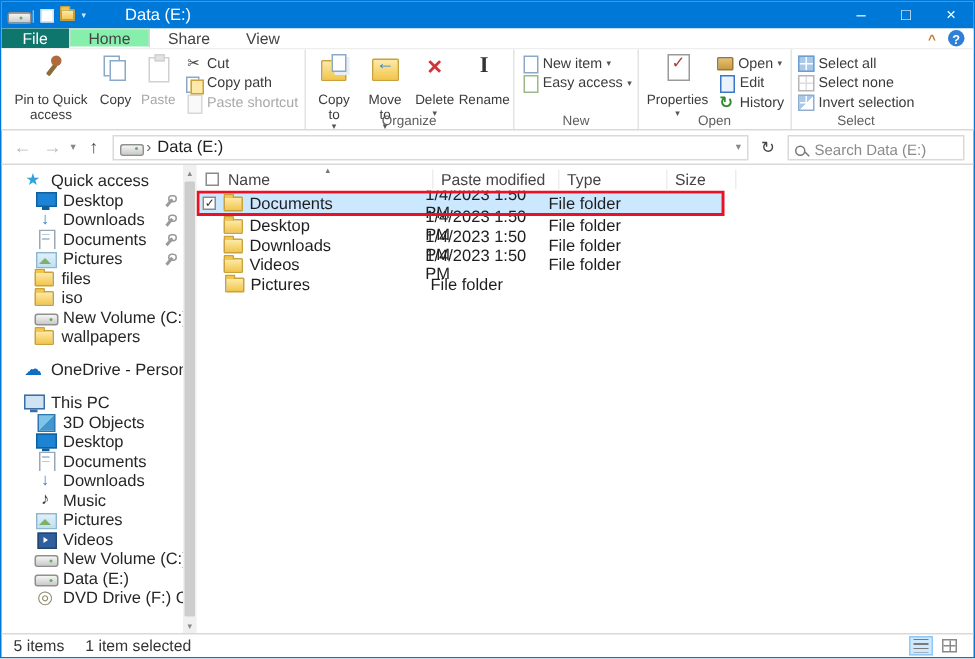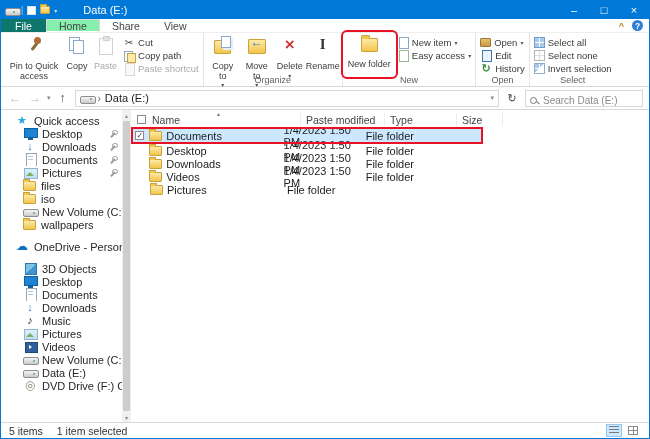--- a/index.html
+++ b/index.html
@@ -135,21 +135,21 @@
   .drive-icon::before{content:"";position:absolute;left:0;top:4px;width:14px;height:6px;background:linear-gradient(#f5f5f5,#cacaca);border:1px solid #8f8f8f;border-radius:2px}
   .drive-icon::after{content:"";position:absolute;right:2px;top:6.5px;width:2px;height:2px;background:#5fae5f;border-radius:50%}
   .properties-check-icon{width:9px;height:9px;background:#fff;border:1px solid #cfe3f2;font-size:8px;color:#fff;display:flex;align-items:center;justify-content:center}
   .qat-folder{width:10px;height:8px}
 
   
   .main{flex:1;display:flex;flex-direction:column;min-width:0;padding-top:2px}
   .list-header{display:flex;height:15px;align-items:center;color:#444;font-size:10.5px;position:relative;flex:0 0 auto}
   .hcell{padding-left:5px;border-right:1px solid #ededed;height:13px;display:flex;align-items:center;position:relative}
   .hc-check{width:16px;border-right:none;justify-content:center}
-  .hc-name{width:154px}
+  .hc-name{width:142px}
   .hc-date{width:84px}
   .hc-type{width:72px}
   .hc-size{width:46px}
   .sort-caret{position:absolute;left:70px;top:-3px;font-size:6px;color:#777}
   .rows{flex:1;overflow:hidden;padding-top:2px}
   .filerow{display:flex;height:13px;align-items:center;width:348px;margin-left:2px;color:#1e1e1e}
   .filerow.selected{background:#cce8ff;outline:2px solid #e81224;outline-offset:0;margin-bottom:2px}
   .fc-check{width:14px;display:flex;justify-content:center}
   .checkbox{width:9px;height:9px;border:1px solid #8a8a8a;background:#fff;font-size:8px;line-height:8px;color:#333;text-align:center}
   .filerow .checkbox{visibility:hidden}
@@ -259,44 +259,44 @@
               <span class="bicon rename-icon">I</span>
               <span class="blabel">Rename</span>
             </div>
           </div>
       </div>
       <div class="glabel">Organize</div>
     </div>
 
     <div class="rgroup">
       <div class="gbody">
-        <div class="bigrow">
-
-        <div class="bigbtn highlighted">
-              <span class="bicon new-folder-icon"></span>
-              <span class="blabel">New folder</span>
-            </div>
-          </div>
         <div class="smallcol">
 
         <div class="smallbtn has-arrow">
               <span class="sicon new-item-icon"></span>
               <span>New item</span>
             </div>
             <div class="smallbtn has-arrow">
               <span class="sicon easy-access-icon"></span>
               <span>Easy access</span>
             </div>
           </div>
       </div>
       <div class="glabel">New</div>
     </div>
 
     <div class="rgroup">
       <div class="gbody">
+        <div class="bigrow">
+
+        <div class="bigbtn has-arrow">
+              <span class="bicon properties-icon"></span>
+              <span class="blabel">Properties</span>
+            </div>
+          </div>
         <div class="smallcol">
 
         <div class="smallbtn has-arrow">
               <span class="sicon open-icon"></span>
               <span>Open</span>
             </div>
             <div class="smallbtn">
               <span class="sicon edit-icon"></span>
               <span>Edit</span>
             </div>
@@ -401,20 +401,24 @@
               <span>wallpapers</span>
 
             </div>
           </div>
         <div class="side-gap"></div>
         <div class="side-row">
           <span class="licon onedrive-icon">☁</span>
           <span>OneDrive - Personal</span>
         </div>
         <div class="side-gap"></div>
+        <div class="side-row">
+          <span class="licon this-pc-icon"></span>
+          <span>This PC</span>
+        </div>
         <div>
 
         <div class="side-row child">
               <span class="licon objects3d-icon"></span>
               <span>3D Objects</span>
 
             </div>
             <div class="side-row child">
               <span class="licon desktop-icon"></span>
               <span>Desktop</span>

